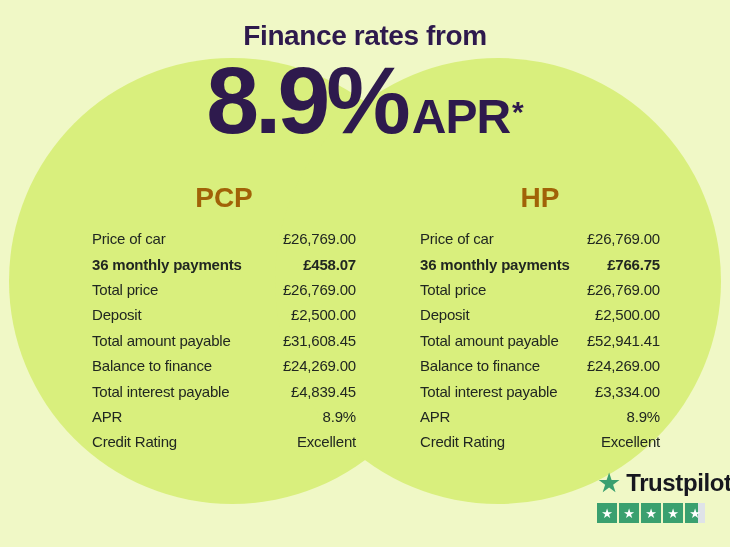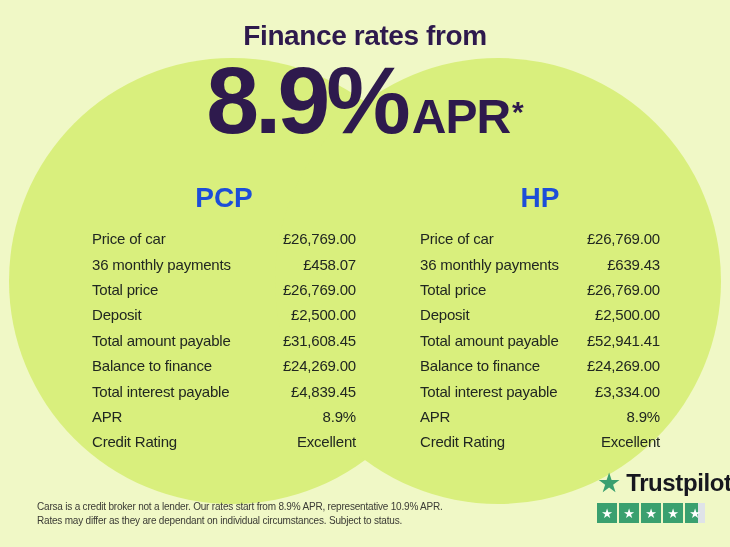--- a/index.html
+++ b/index.html
@@ -61,35 +61,35 @@
     position:absolute;
     top:183px;
     color:#212721;
     z-index:2;
   }
   .fin-table.pcp { left:92px;  width:264px; }
   .fin-table.hp  { left:420px; width:240px; }
   .fin-title {
     font-size:28px;
     font-weight:bold;
-    color:#1d4ed8;
+    color:#a16207;
     text-align:center;
     line-height:30px;
     margin-bottom:13px;
   }
   .fin-rows { width:100%; }
   .fin-row {
     display:flex;
     justify-content:space-between;
     align-items:center;
     font-size:15px;
     height:25.4px;
     letter-spacing:-0.2px;
   }
-  .fin-row.bold { font-weight:normal; }
+  .fin-row.bold { font-weight:bold; }
   .fin-label { text-align:left; }
   .fin-value { text-align:right; }
 
   .disclaimer {
     position:absolute;
     left:37px; top:500px;
     width:450px;
     font-size:10px;
     line-height:14px;
     letter-spacing:-0.2px;
@@ -197,21 +197,21 @@
 
   <div class="fin-table hp">
     <div class="fin-title">HP</div>
     <div class="fin-rows">
         <div class="fin-row">
           <span class="fin-label">Price of car</span>
           <span class="fin-value">£26,769.00</span>
         </div>
         <div class="fin-row bold">
           <span class="fin-label">36 monthly payments</span>
-          <span class="fin-value">£639.43</span>
+          <span class="fin-value">£766.75</span>
         </div>
         <div class="fin-row">
           <span class="fin-label">Total price</span>
           <span class="fin-value">£26,769.00</span>
         </div>
         <div class="fin-row">
           <span class="fin-label">Deposit</span>
           <span class="fin-value">£2,500.00</span>
         </div>
         <div class="fin-row">
@@ -230,24 +230,20 @@
           <span class="fin-label">APR</span>
           <span class="fin-value">8.9%</span>
         </div>
         <div class="fin-row">
           <span class="fin-label">Credit Rating</span>
           <span class="fin-value">Excellent</span>
         </div>
       </div>
   </div>
 
-  <div class="disclaimer">
-    <div>Carsa is a credit broker not a lender. Our rates start from 8.9% APR, representative 10.9% APR.</div>
-    <div>Rates may differ as they are dependant on individual circumstances. Subject to status.</div>
-  </div>
 
   <div class="trustpilot">
     <div class="tp-logo">
       <span class="tp-logo-star">★</span>
       <span class="tp-wordmark">Trustpilot</span>
     </div>
     <div class="tp-stars">
         <div class="tp-box" style="background: linear-gradient(90deg, rgb(58, 160, 111) 100%, rgb(223, 227, 232) 100%);">
           <span class="tp-star-glyph">★</span>
         </div>

